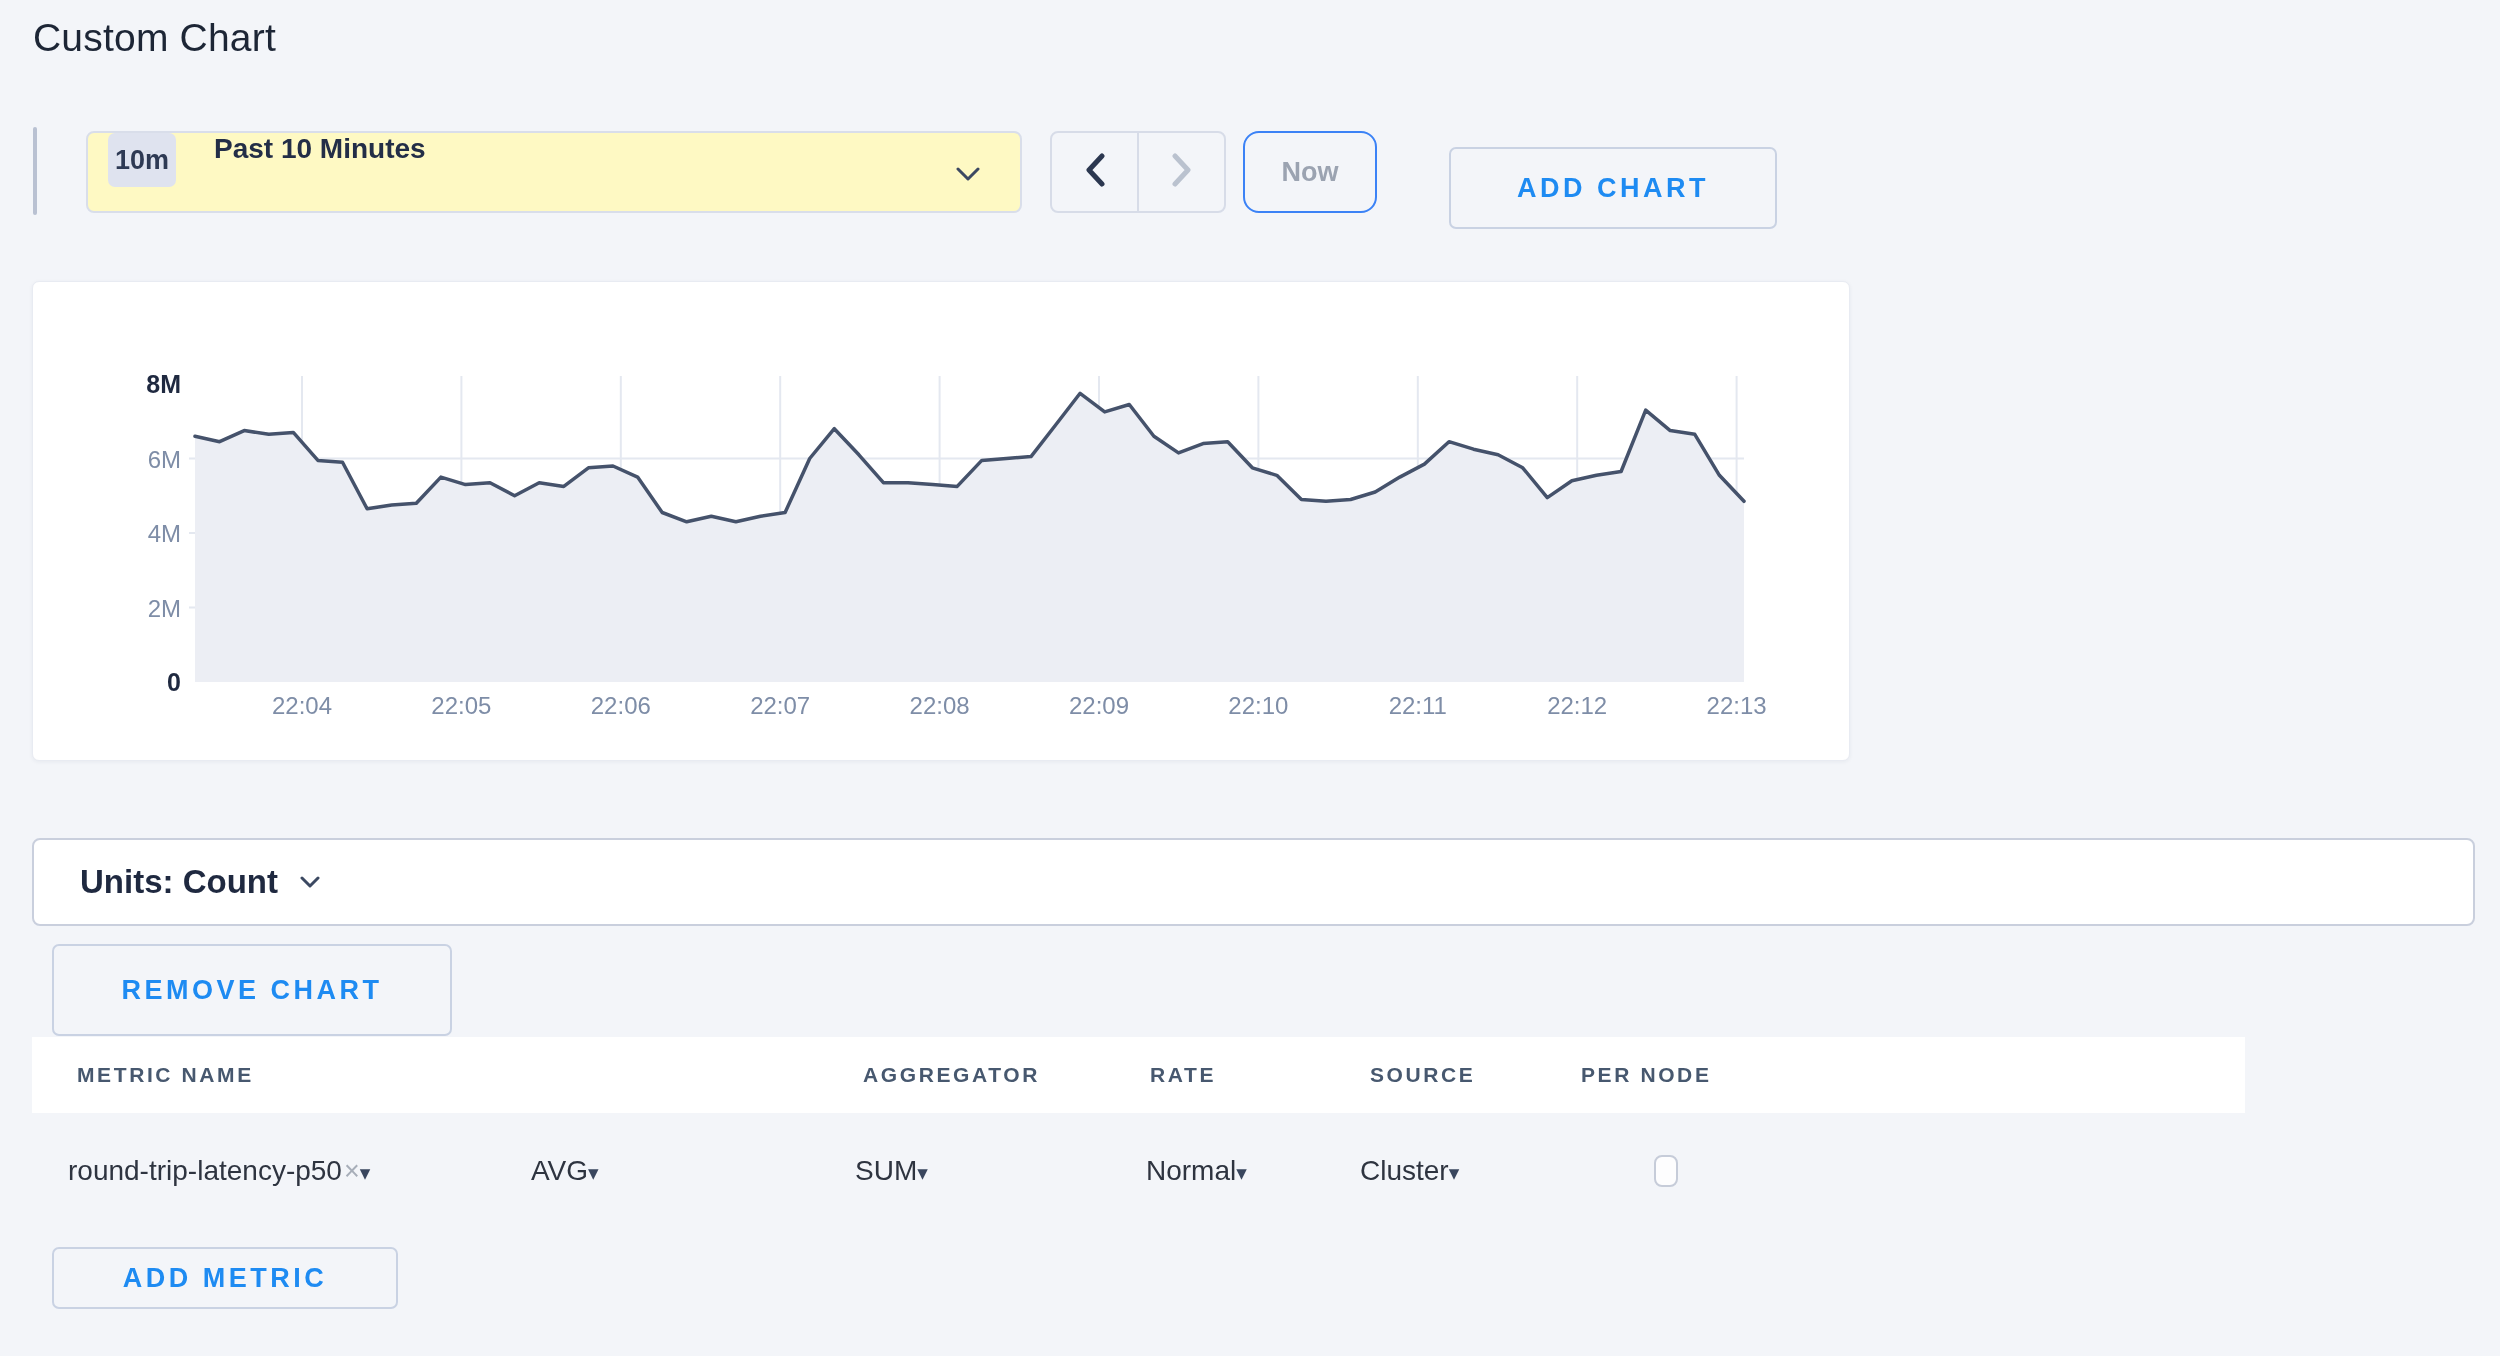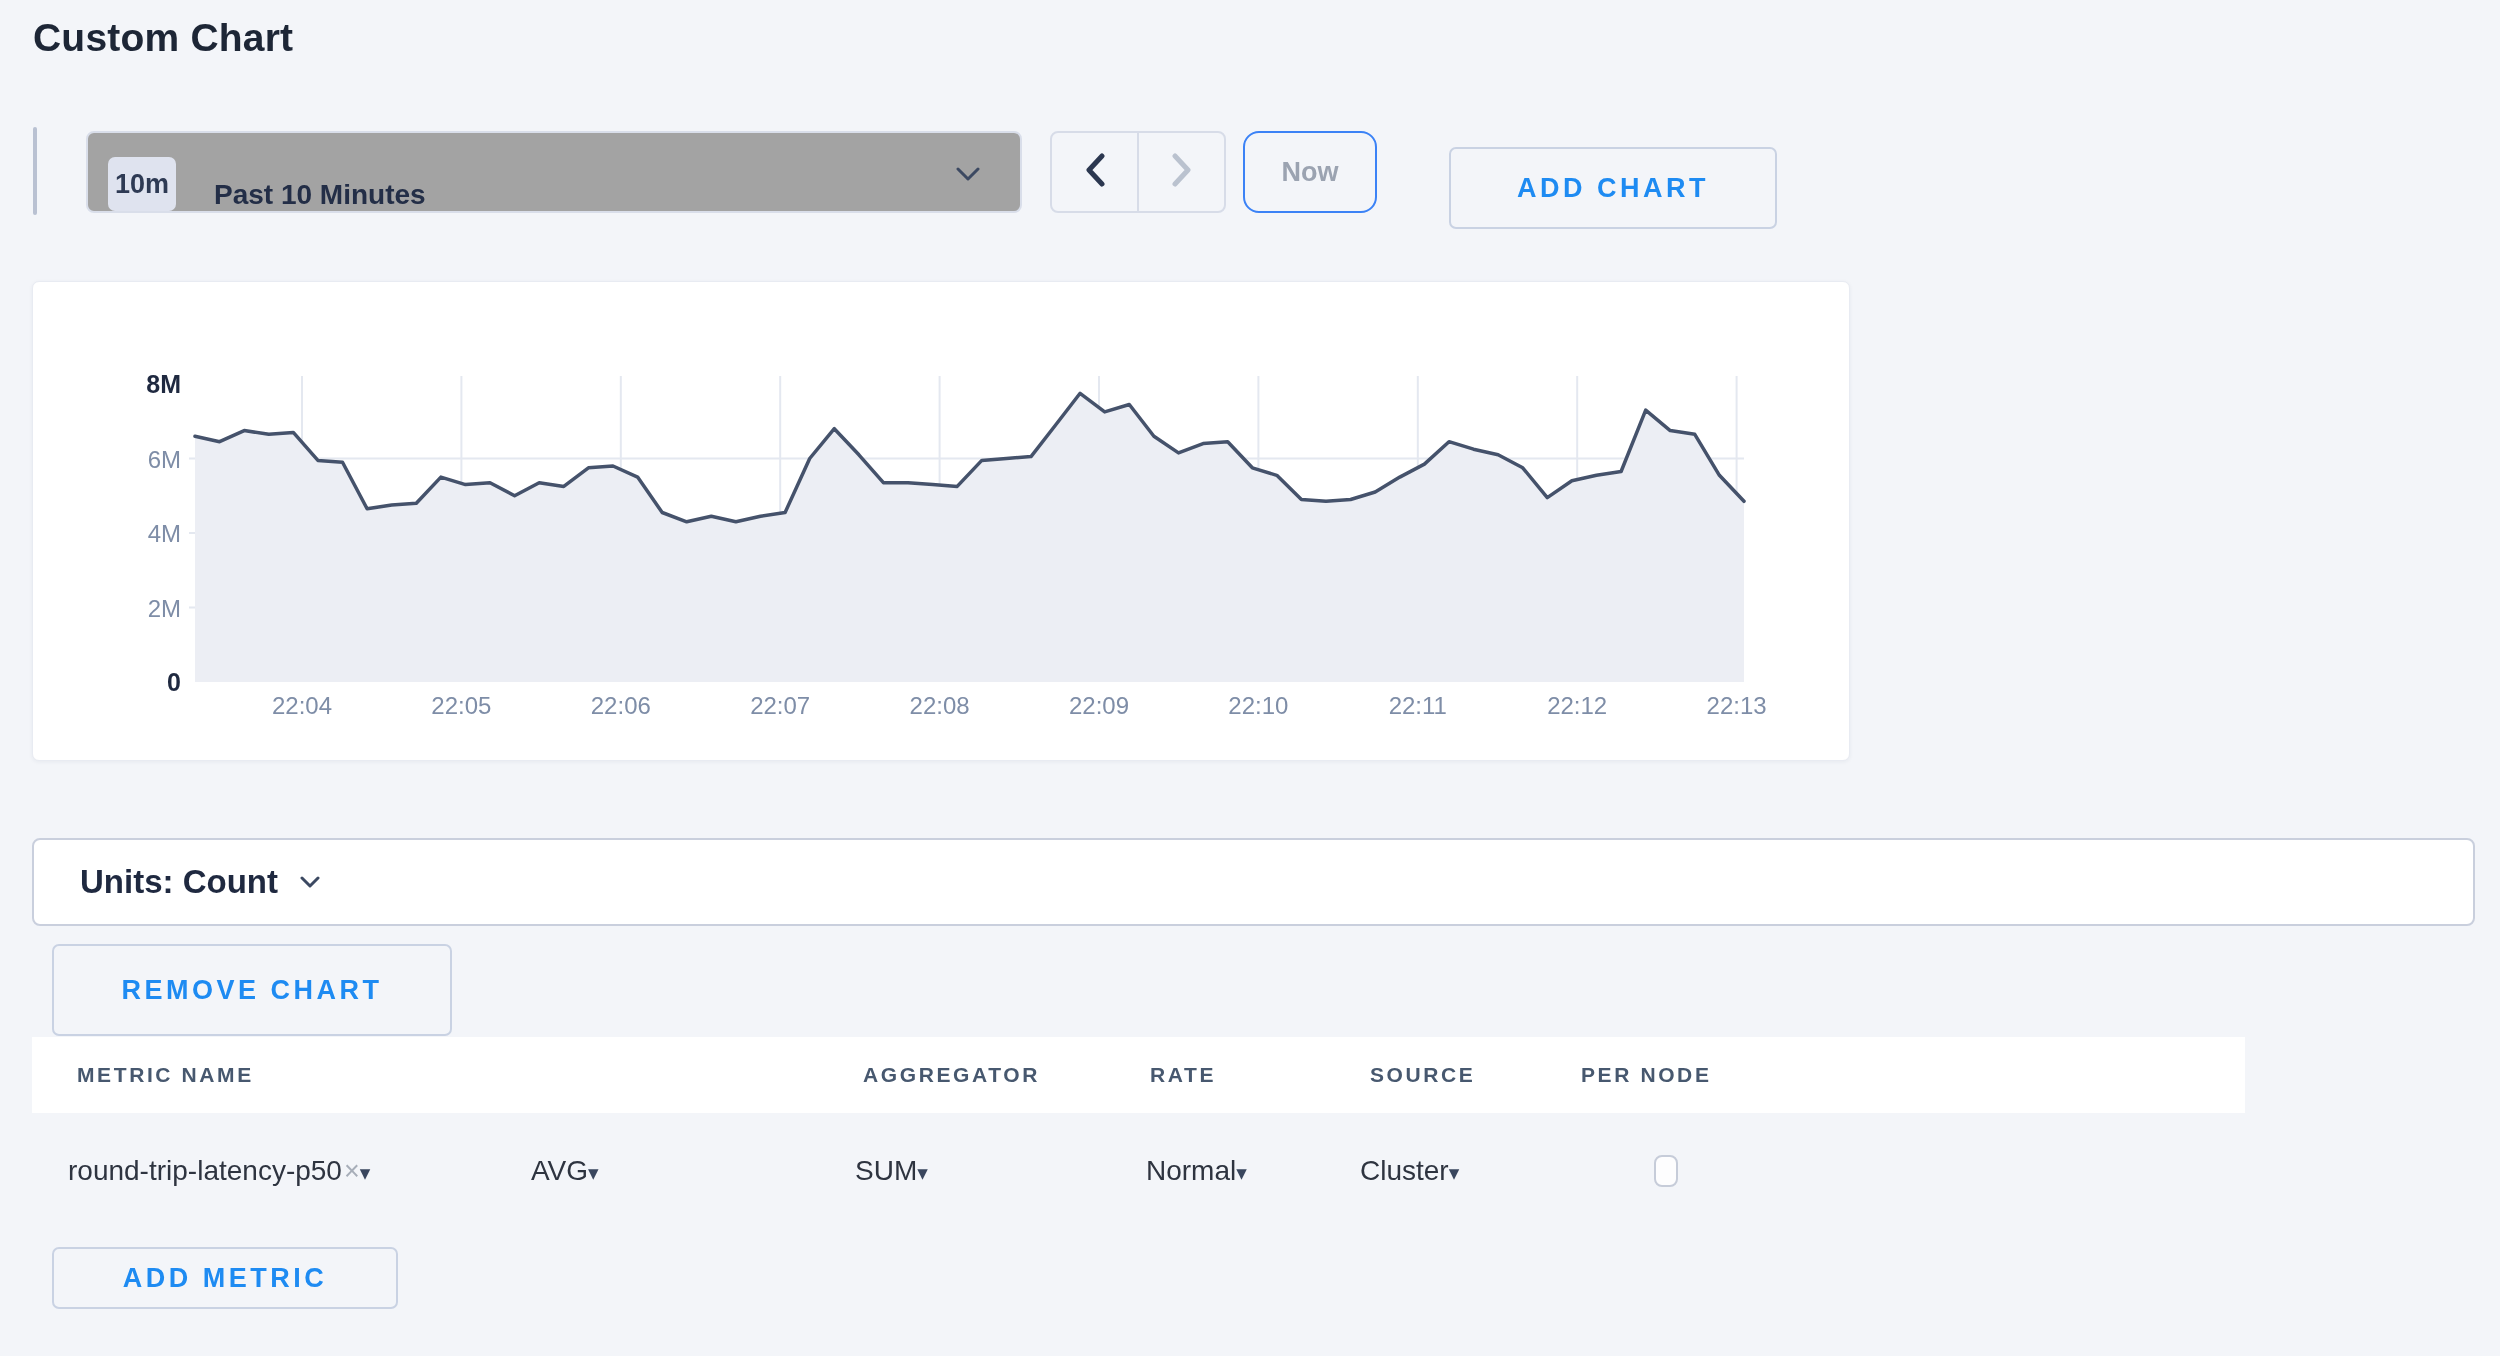--- a/index.html
+++ b/index.html
@@ -5,27 +5,27 @@
   html,body{margin:0;padding:0;}
   body{
     width:2500px;height:1356px;position:relative;overflow:hidden;
     background:#f3f5f9;
     font-family:"Liberation Sans", sans-serif;
     color:#232e47;
   }
   .abs{position:absolute;}
   
   .page-title{
-    left:33px;top:16px;font-size:39px;font-weight:700;color:#1d2636;letter-spacing:.2px;
+    left:33px;top:16px;font-size:39px;font-weight:400;color:#1d2636;letter-spacing:.2px;
   }
   
   .accent-bar{left:33px;top:127px;width:4px;height:88px;background:#b9c1d2;border-radius:2px;}
   .time-dropdown{
-    left:86px;top:131px;width:936px;height:82px;background:#a3a3a3;border:2px solid #d9deea;
-    border-radius:8px;display:flex;align-items:flex-end;cursor:pointer;box-sizing:border-box;
+    left:86px;top:131px;width:936px;height:82px;background:#fef9c3;border:2px solid #d9deea;
+    border-radius:8px;display:flex;align-items:flex-start;cursor:pointer;box-sizing:border-box;
   }
   .time-badge{
     margin-left:20px;width:68px;height:54px;background:#dfe3ef;border-radius:7px;
     display:flex;align-items:center;justify-content:center;
     font-size:27px;font-weight:700;color:#2e3a54;
   }
   .time-label{margin-left:38px;font-size:28px;font-weight:700;color:#232e47;}
   .time-caret{position:absolute;right:40px;top:34px;}
   .nav-group{
     left:1050px;top:131px;width:176px;height:82px;border:2px solid #d7dce8;border-radius:8px;

